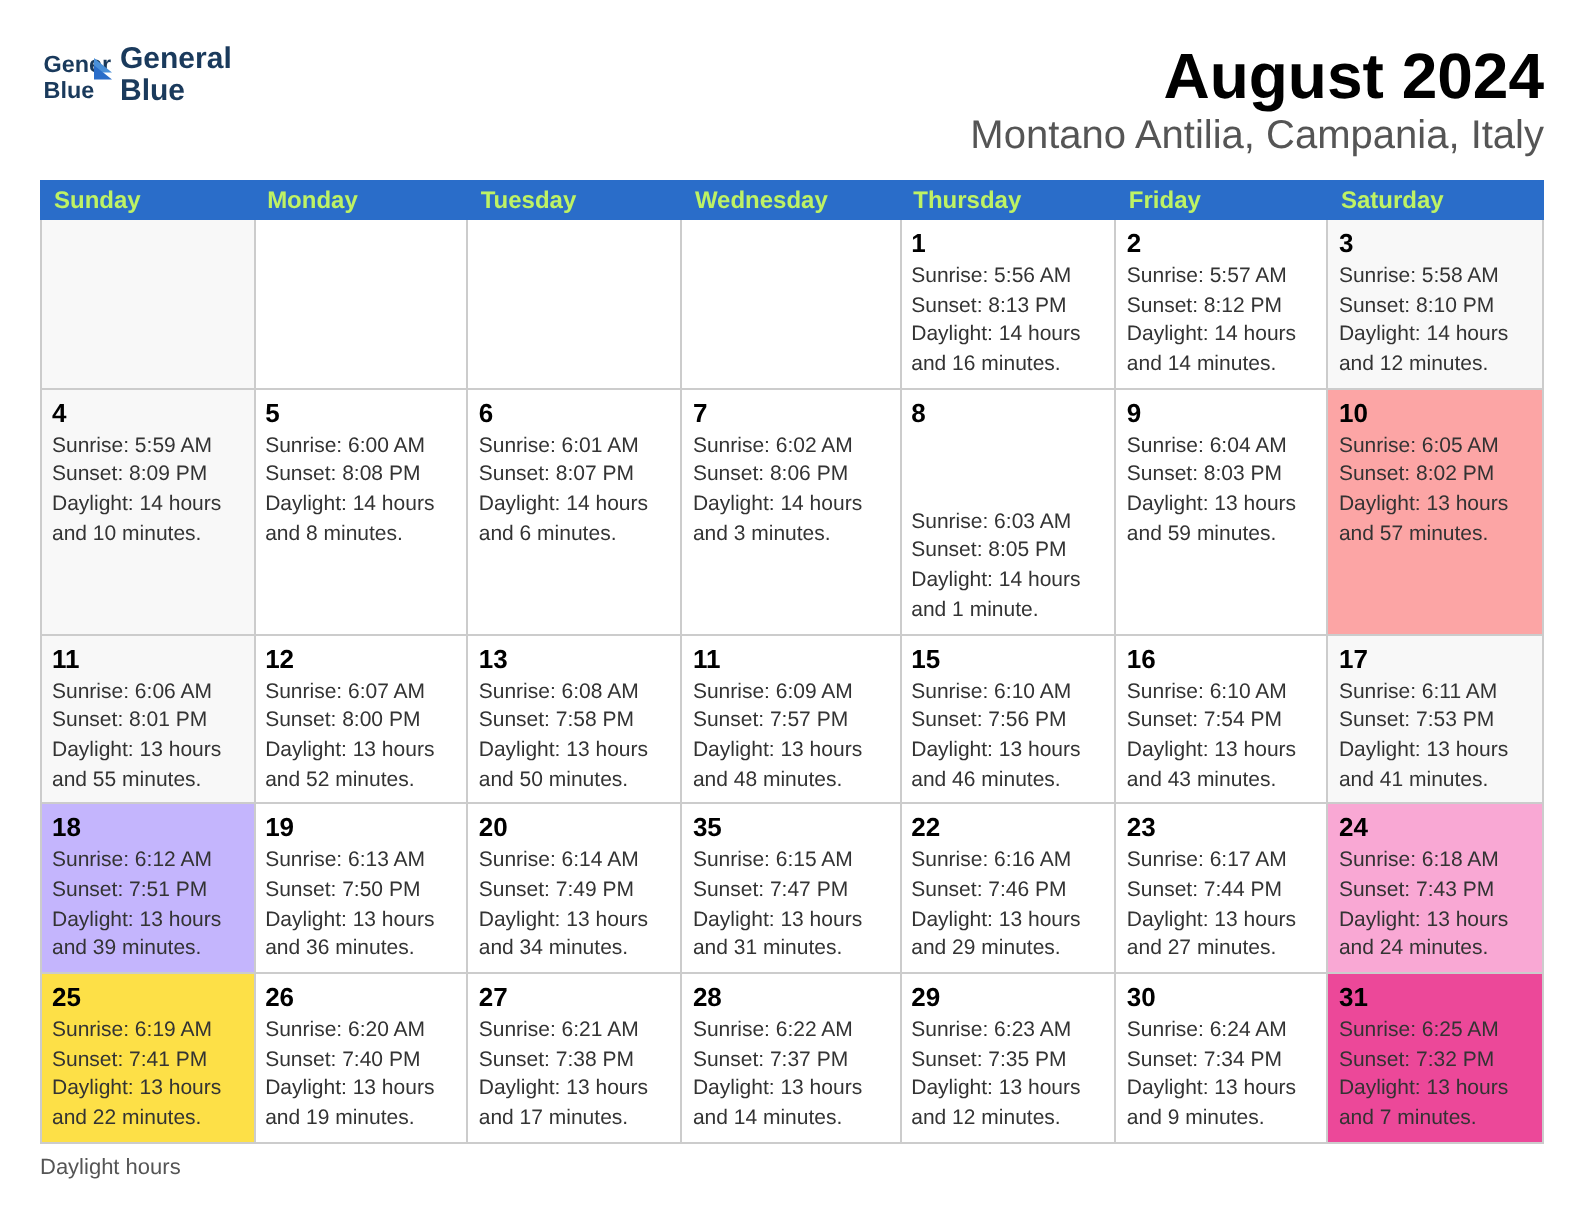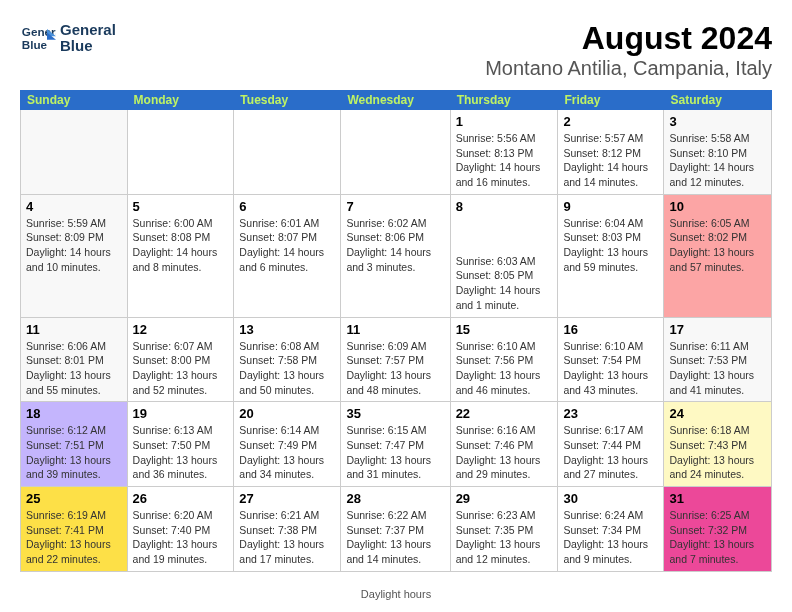--- a/index.html
+++ b/index.html
@@ -11,21 +11,21 @@
     .title-block { text-align: right; }
     .main-title { font-size: 32px; font-weight: bold; color: #000000; }
     .sub-title { font-size: 20px; color: #555; }
     table { width: 100%; border-collapse: collapse; font-size: 11px; }
     th { background: #2a6dc9; color: #bef264; text-align: left; padding: 2px 6px; font-size: 12px; font-weight: bold; border: 1px solid #2a6dc9; }
     td { border: 1px solid #ccc; vertical-align: top; padding: 4px 5px; width: 113px; min-height: 90px; background: #fff; }
     td.empty { background: #fff; }
     .day-num { font-weight: bold; font-size: 13px; margin-bottom: 2px; color: #000; }
     .day-info { color: #333; font-size: 10.5px; line-height: 1.4; }
     tr td:first-child, tr td:last-child { background: #f8f8f8; }
-    .footer-note { text-align: center; font-size: 11px; color: #555; margin-top: 16px; }
+    .footer-note { text-align: left; font-size: 11px; color: #555; margin-top: 6px; }
   </style>
 </head>
 <body>
 
 <div class="page">
   <div class="header-row">
     <div class="logo">
       <svg class="logo-icon" viewBox="0 0 40 40" xmlns="http://www.w3.org/2000/svg">
         <text x="2" y="18" font-size="13" font-weight="bold" fill="#1a3a5c">General</text>
         <text x="2" y="32" font-size="13" font-weight="bold" fill="#1a3a5c">Blue</text>
@@ -221,21 +221,21 @@
 Daylight: 13 hours
 and 29 minutes.</div>
           </td>
           <td>
             <div class="day-num">23</div>
             <div class="day-info" style="white-space: pre-line;">Sunrise: 6:17 AM
 Sunset: 7:44 PM
 Daylight: 13 hours
 and 27 minutes.</div>
           </td>
-          <td style="background: #fef9c3;">
+          <td style="background: #f9a8d4;">
             <div class="day-num">24</div>
             <div class="day-info" style="white-space: pre-line;">Sunrise: 6:18 AM
 Sunset: 7:43 PM
 Daylight: 13 hours
 and 24 minutes.</div>
           </td>
         </tr>
         <tr>
           <td style="background: #fde047;">
             <div class="day-num">25</div>

